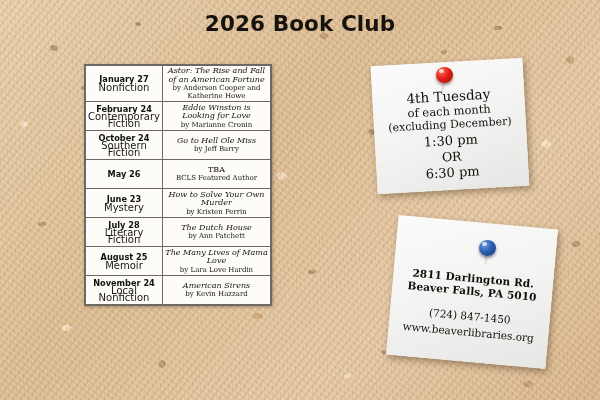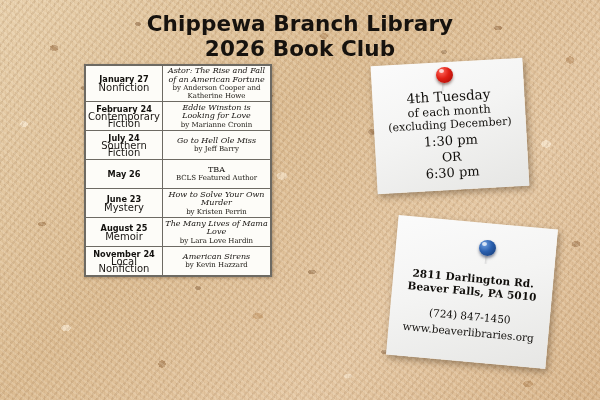--- a/index.html
+++ b/index.html
@@ -203,21 +203,20 @@
   }
 </style>
 </head>
 <body>
 
 <div id="corkboard">
   <div id="cork-noise"></div>
 </div>
 
 <div id="title-block">
-  <div class="title-line">Chippewa Branch Library</div>
   <div class="title-line">2026 Book Club</div>
 </div>
 
 <div id="schedule-table">
   <table>
     <tbody id="schedule-body">
         <tr>
           <td class="date-cell">
             <span class="date-label">January 27</span>
             <span class="genre-label">Nonfiction</span>
@@ -232,21 +231,21 @@
             <span class="date-label">February 24</span>
             <span class="genre-label tight">Contemporary Fiction</span>
           </td>
           <td class="book-cell">
             <span class="book-title">Eddie Winston is Looking for Love</span>
             <span class="book-author">by Marianne Cronin</span>
           </td>
         </tr>
         <tr>
           <td class="date-cell">
-            <span class="date-label">July 24</span>
+            <span class="date-label">October 24</span>
             <span class="genre-label tight">Southern Fiction</span>
           </td>
           <td class="book-cell">
             <span class="book-title">Go to Hell Ole Miss</span>
             <span class="book-author">by Jeff Barry</span>
           </td>
         </tr>
         <tr>
           <td class="date-cell">
             <span class="date-label">May 26</span>
@@ -257,20 +256,30 @@
           </td>
         </tr>
         <tr>
           <td class="date-cell">
             <span class="date-label">June 23</span>
             <span class="genre-label">Mystery</span>
           </td>
           <td class="book-cell">
             <span class="book-title">How to Solve Your Own Murder</span>
             <span class="book-author">by Kristen Perrin</span>
+          </td>
+        </tr>
+        <tr>
+          <td class="date-cell">
+            <span class="date-label">July 28</span>
+            <span class="genre-label tight">Literary Fiction</span>
+          </td>
+          <td class="book-cell">
+            <span class="book-title">The Dutch House</span>
+            <span class="book-author">by Ann Patchett</span>
           </td>
         </tr>
         <tr>
           <td class="date-cell">
             <span class="date-label">August 25</span>
             <span class="genre-label">Memoir</span>
           </td>
           <td class="book-cell">
             <span class="book-title">The Many Lives of Mama Love</span>
             <span class="book-author">by Lara Love Hardin</span>

